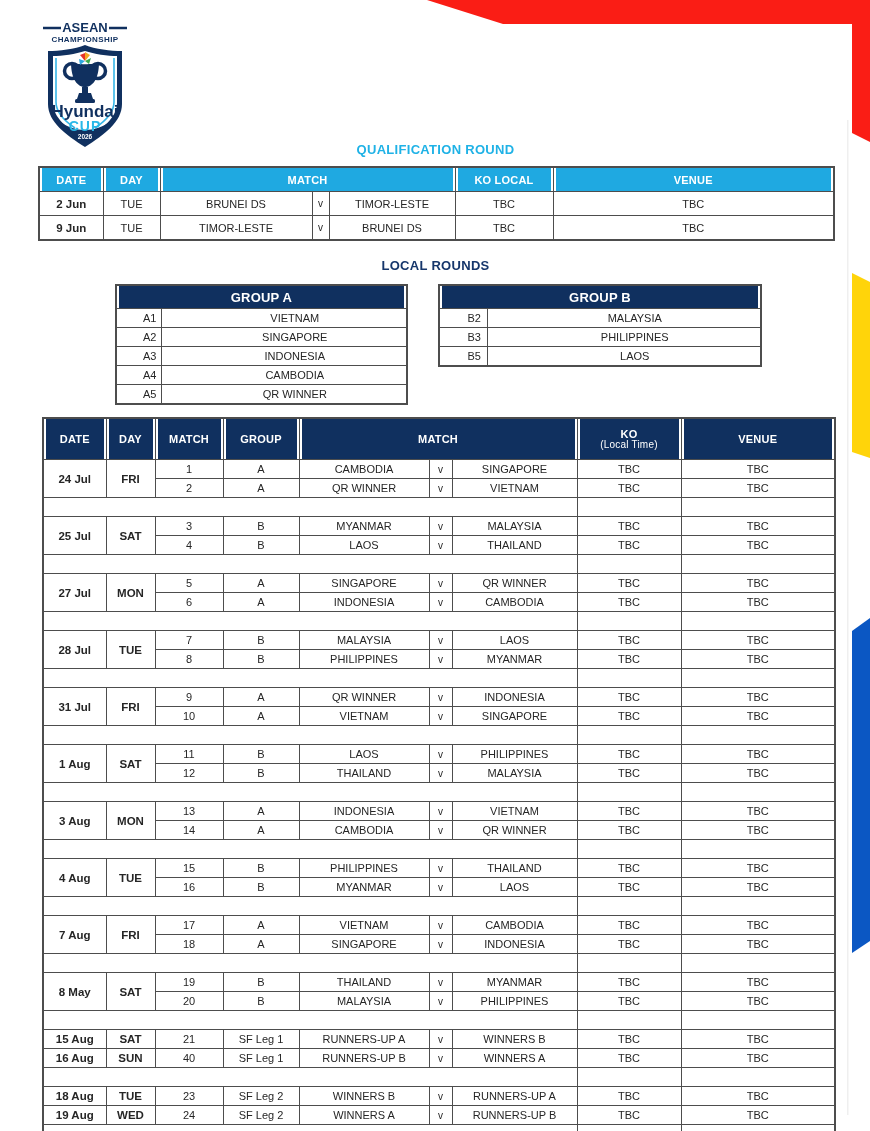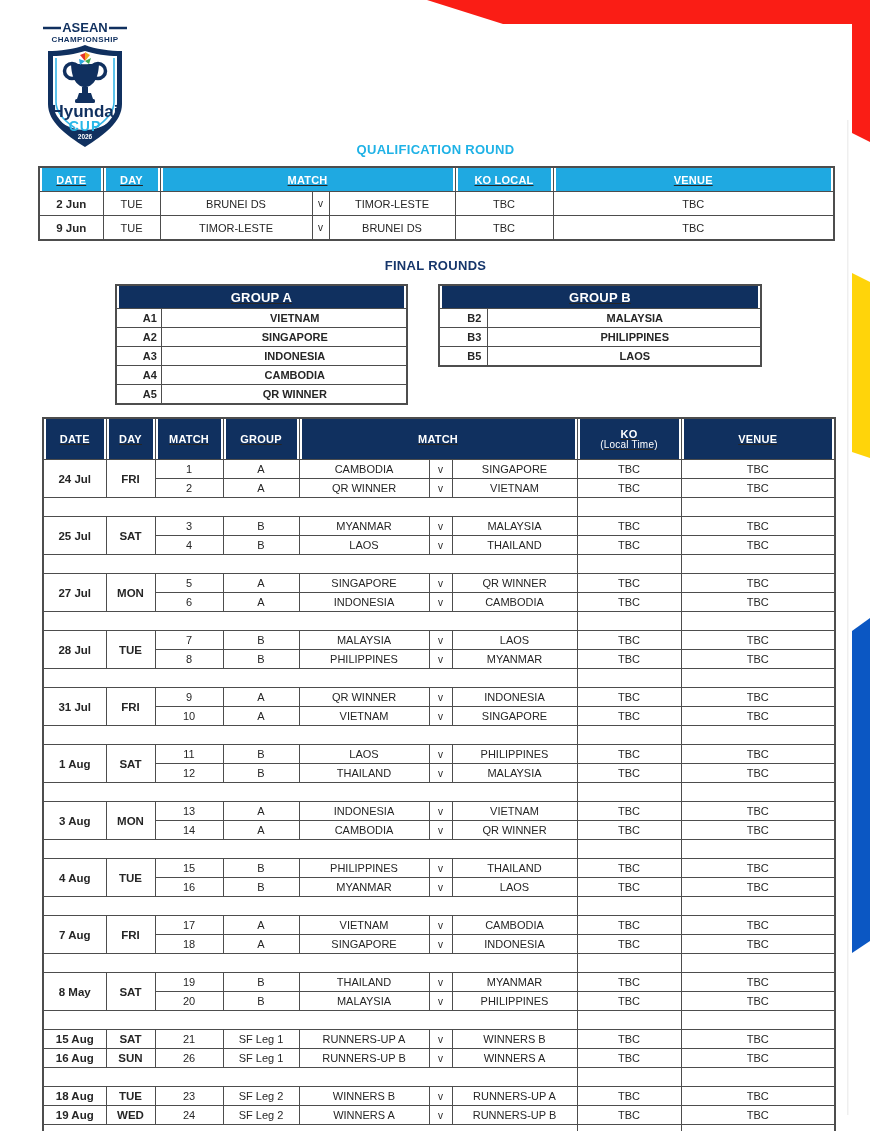--- a/index.html
+++ b/index.html
@@ -13,34 +13,34 @@
   svg.deco{position:absolute;top:0;left:0;pointer-events:none;}
   .logo{position:absolute;top:8px;left:33px;}
   .title{position:absolute;left:38px;width:795px;text-align:center;font-weight:bold;
          font-size:13px;letter-spacing:.3px;}
   .title.q{top:142px;color:var(--cyan-text);}
   .title.f{top:258px;color:var(--navy-text);}
   table{border-collapse:collapse;table-layout:fixed;position:absolute;background:#fff;}
   table{border:2px solid var(--line);}
   td{border:1px solid var(--line);text-align:center;font-size:11px;color:var(--text);
      padding:0 2px;overflow:hidden;white-space:nowrap;}
-  th{border:1px solid var(--line);padding:0;height:23px;text-decoration:underline;}
+  th{border:1px solid var(--line);padding:0;height:23px;}
   .hpill{display:flex;flex-direction:column;align-items:center;justify-content:center;
          height:100%;margin:0 2px;background:var(--cyan);color:#fff;font-weight:bold;
          font-size:11px;letter-spacing:.2px;}
   .navyh .hpill{background:var(--navy);}
   .hpill .sub{font-weight:normal;font-size:10px;margin-top:-1px;text-align:right;}
   .bcell{font-weight:bold;font-size:11.5px;}
   .vcell{font-size:10px;}
   
   #quali{top:166px;left:38px;width:795px;}
   #quali td{height:23px;}
   
   .grp{top:284px;}
-  .grp td{height:18px;font-weight:bold;padding-left:24px;}
+  .grp td{height:18px;font-weight:normal;padding-left:24px;}
   .grp th{height:22px;}
   .grp .hpill{font-size:13px;}
   
   #sched{top:417px;left:42px;width:792px;}
   #sched th{height:40px;}
   #sched td{height:18px;}
   tr.gap td{border-left:none;border-right:none;height:auto;}
   tr.gap td.gv{border-left:1px solid var(--line);}
   tr.gap-s td{height:4px;}
   tr.gap-m td{height:9px;}
@@ -161,21 +161,21 @@
           <td>
             <div>TBC</div>
           </td>
           <td>
             <div>TBC</div>
           </td>
         </tr>
       </tbody>
   </table>
 
-  <div class="title f">FINAL ROUNDS</div>
+  <div class="title f">LOCAL ROUNDS</div>
 
   <table class="grp" style="left:115px;width:293px">
     <colgroup>
         <col style="width:45px">
         <col>
       </colgroup>
     <thead>
         <tr>
       <th colspan="2">
             <div class="hpill navy gh" style="background:var(--navy)">GROUP A</div>
@@ -967,21 +967,21 @@
           </td>
         </tr>
         <tr>
           <td class="bcell">
             <div>16 Aug</div>
           </td>
           <td class="bcell">
             <div>SUN</div>
           </td>
           <td>
-            <div>26</div>
+            <div>40</div>
           </td>
           <td>
             <div>SF Leg 1</div>
           </td>
           <td>
             <div>RUNNERS-UP B</div>
           </td>
           <td class="vcell">
             <div>v</div>
           </td>

